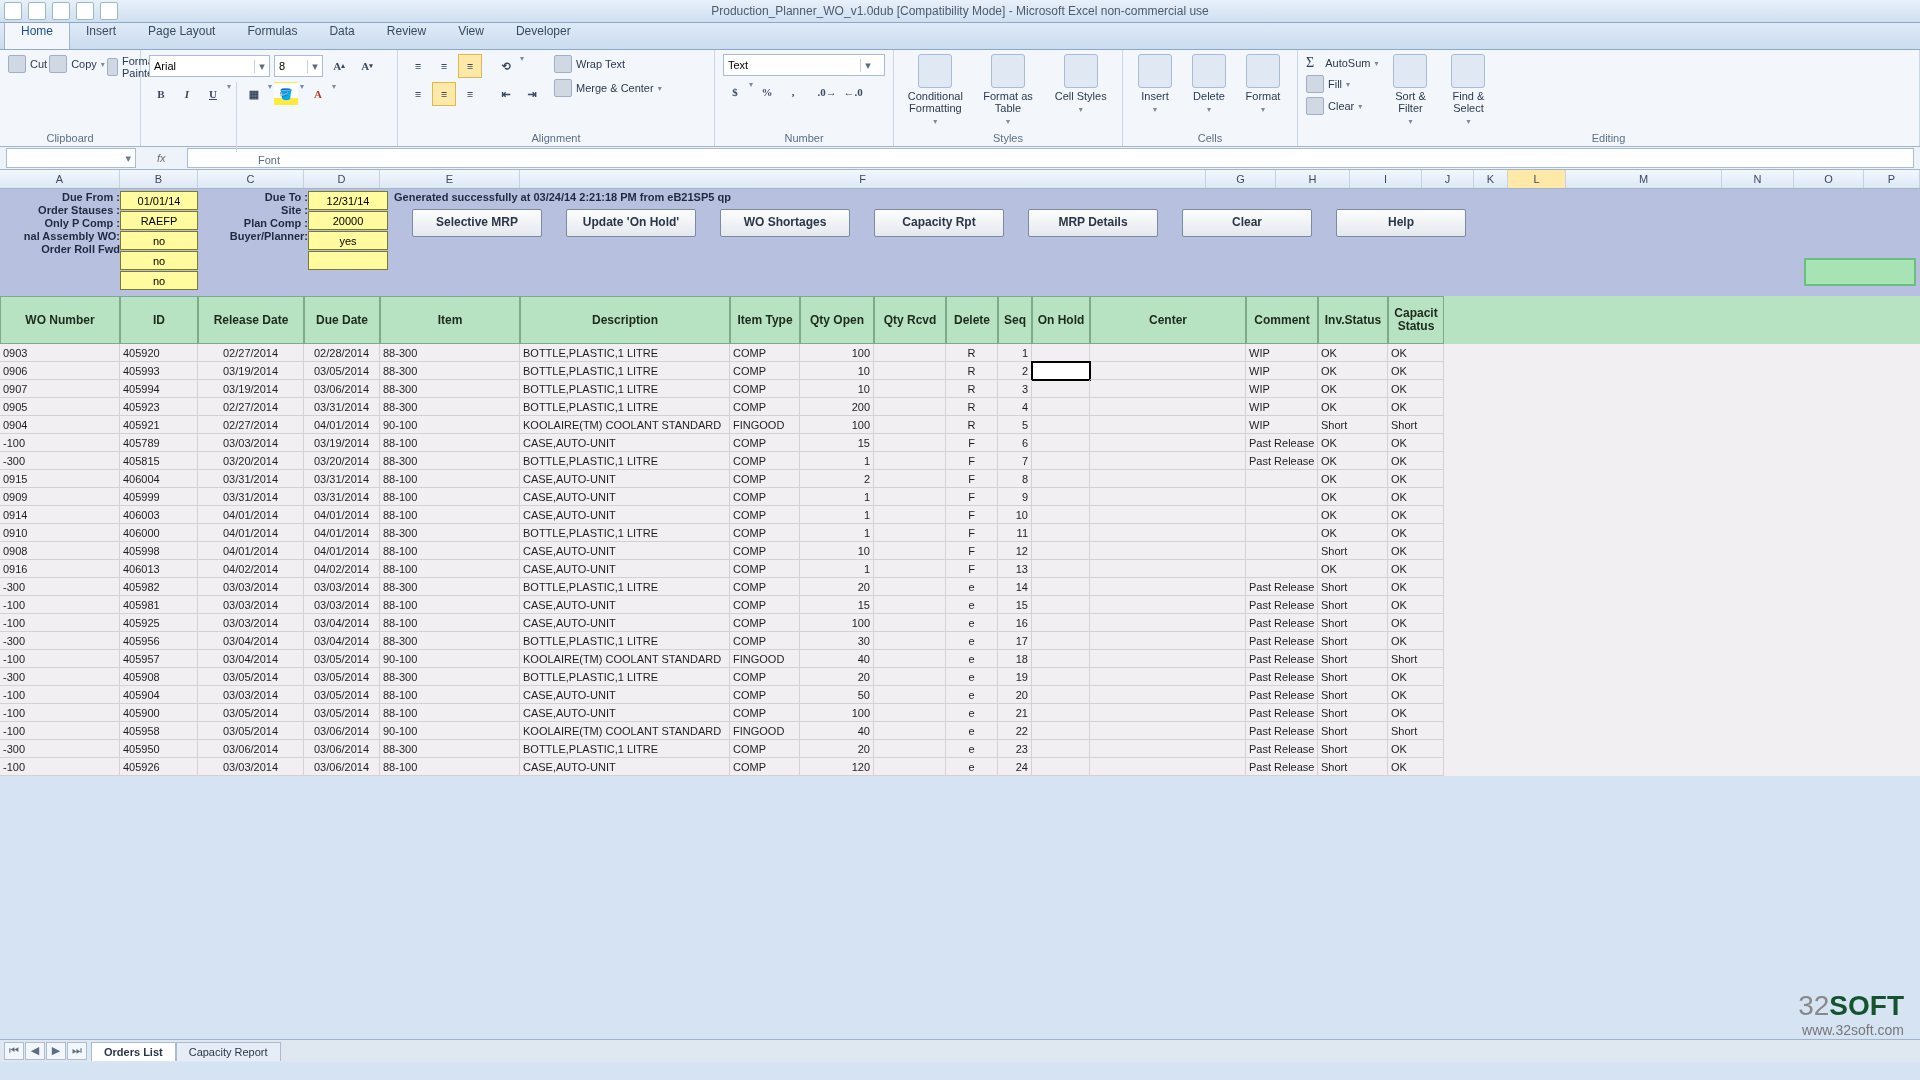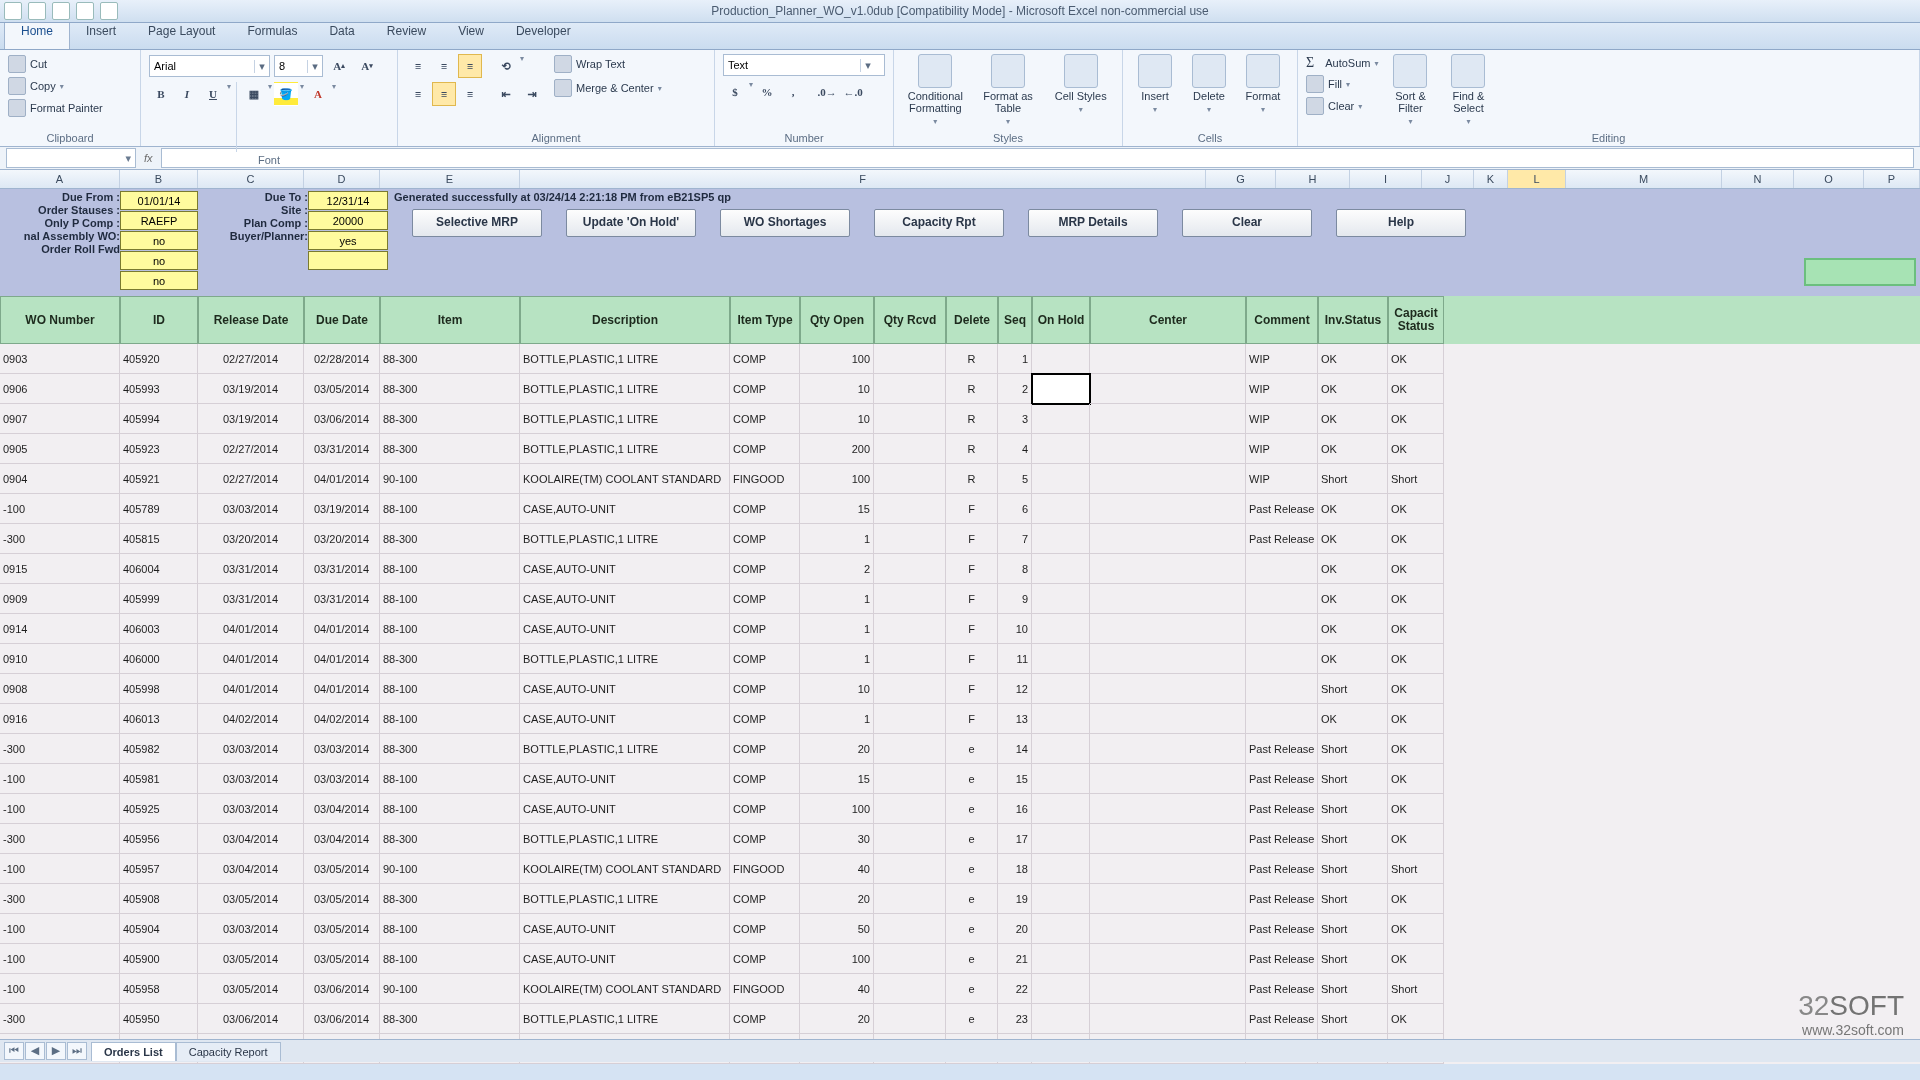--- a/index.html
+++ b/index.html
@@ -22,51 +22,51 @@
 .combo .dd{width:14px;text-align:center;color:#5b6c82;border-left:1px solid #c5d2e3}
 .btnrow{display:flex;gap:2px}
 .ribbtn{width:22px;height:22px;border:1px solid transparent;display:flex;align-items:center;justify-content:center;color:#3b4a60;font-weight:bold;font-family:"Times New Roman",serif}
 .ribbtn.active{background:#ffe9a8;border-color:#e0b84e}
 .bigbtn{display:flex;flex-direction:column;align-items:center;width:68px;font-size:11px;color:#2b3a4e;text-align:center;line-height:12px;gap:2px}
 .bigicon{width:32px;height:32px;background:#dfe8f3;border:1px solid #a9bcd3;border-radius:3px}
 .dl{font-size:8px;color:#7a8aa0}
 .fxbar{height:22px;background:#eef3f9;border-bottom:1px solid #9fb4cf;display:flex;align-items:center}
 .namebox{width:128px;height:18px;border:1px solid #a9bcd3;background:#fff;margin-left:6px;display:flex;align-items:center}
 .namebox .dd{margin-left:auto;padding:0 4px;color:#6a7b91}
-.fxlabel{font-style:italic;margin:0 8px;color:#6c6c6c}
+.fxlabel{font-style:italic;margin:0 21px;color:#6c6c6c}
 .fxinput{flex:1;height:18px;border:1px solid #a9bcd3;background:#fff;margin-right:6px}
 .colhdr{height:18px;background:linear-gradient(#f3f7fc,#dde8f4);display:grid;border-bottom:1px solid #9fb4cf;font-size:11px;color:#3a4a5e}
 .colhdr>div{border-right:1px solid #c3d1e3;text-align:center;line-height:18px}
 .colhdr .sel{background:#ffe9a8}
 .params{background:#b8c0e0;padding:2px 0 6px}
 .params-top{display:grid;grid-template-columns:120px 78px 110px 80px 1fr;align-items:start}
 .plabels{display:flex;flex-direction:column;align-items:flex-end;gap:1px;font-weight:bold;font-size:11px;color:#1f2a3e}
 .pvals{display:flex;flex-direction:column;gap:1px}
 .pcell{height:17px;border:1px solid #7a7a30;background:#fffb9e;text-align:center;font-size:11px;font-family:Arial;display:flex;align-items:center;justify-content:center;overflow:hidden}
 .pcell.empty{background:#fffb9e}
 .gen{font-weight:bold;color:#1f2a3e;font-size:11px;padding-left:6px}
 .btns{display:grid;grid-template-columns:repeat(5,168px);gap:8px 24px;padding:8px 24px 0 24px}
 .appbtn{height:26px;background:linear-gradient(#fdfdfd,#e4e8ee);border:1px solid #7c8aa0;border-radius:2px;font-size:12px;font-weight:bold;color:#2a3648;text-align:center;line-height:24px;cursor:default}
 .greenstrip{position:absolute;right:4px;top:258px;width:108px;height:24px;background:#a7e3b4;border:2px solid #6bbf7e}
 .tblwrap{background:#f2eff2}
 .hdrrow{display:grid;background:#b7e3c2;font-weight:bold;font-size:12px;color:#1d2a1d;height:48px}
 .hdrrow>div{border:1px solid #7ea98b;display:flex;align-items:center;justify-content:center;text-align:center;line-height:13px}
-.drow{display:grid;height:30px;font-size:11px;font-family:Arial;color:#1e1e1e}
+.drow{display:grid;height:18px;font-size:11px;font-family:Arial;color:#1e1e1e}
 .drow>div{border-right:1px solid #d6cfd6;border-bottom:1px solid #d6cfd6;padding:0 3px;overflow:hidden;white-space:nowrap;display:flex;align-items:center}
 .drow>div.r{justify-content:flex-end}
 .drow>div.c{justify-content:center}
 .sel-cell{outline:2px solid #000;outline-offset:-1px;background:#fff}
 .sheetbar{position:fixed;bottom:18px;left:0;right:0;height:22px;background:#dfe7f1;border-top:1px solid #9fb4cf;display:flex;align-items:center;font-size:11px}
 .shnav{display:flex;gap:1px;padding:0 4px}
 .shnav span{width:18px;height:16px;border:1px solid #a9bcd3;background:#f3f7fc;text-align:center;line-height:14px;color:#5c6e84}
 .shtab{padding:3px 12px;background:#fff;border:1px solid #a9bcd3;border-bottom:none;font-weight:bold;color:#2a3648}
 .shtab.inactive{background:#e6edf6;font-weight:normal}
 .watermark{position:fixed;right:16px;bottom:42px;text-align:right;color:#6a6a6a}
 .watermark .logo{font-size:28px;font-weight:300;color:#888}
-.watermark .logo b{color:#737373;font-weight:400}
+.watermark .logo b{color:#14532d;font-weight:700}
 .watermark .url{font-size:14px;color:#777}
 .gridcols{grid-template-columns:120px 78px 106px 76px 140px 210px 70px 74px 72px 52px 34px 58px 156px 72px 70px 56px}
 .colcols{grid-template-columns:120px 78px 106px 76px 140px 1fr 70px 74px 72px 52px 34px 58px 156px 72px 70px 56px}
 .ribsep{width:1px;background:#c8d6e8;margin:0 3px;height:70px}
 </style>
 </head>
 <body>
 
 <div class="titlebar">
   <div class="qat">
@@ -86,21 +86,21 @@
   <div class="tab">Page Layout</div>
   <div class="tab">Formulas</div>
   <div class="tab">Data</div>
   <div class="tab">Review</div>
   <div class="tab">View</div>
   <div class="tab">Developer</div>
 </div>
 
 <div class="ribbon">
   <div class="group" style="width:124px">
-    <div class="group-body" style="flex-direction:column;gap:2px">
+    <div class="group-body" style="flex-direction:row;gap:2px">
       <div class="smallbtn">
           <span class="icon16"></span>
           <span>Cut</span>
         </div>
       <div class="smallbtn">
           <span class="icon16"></span>
           <span>Copy</span>
           <span class="dl">▾</span>
         </div>
       <div class="smallbtn">

